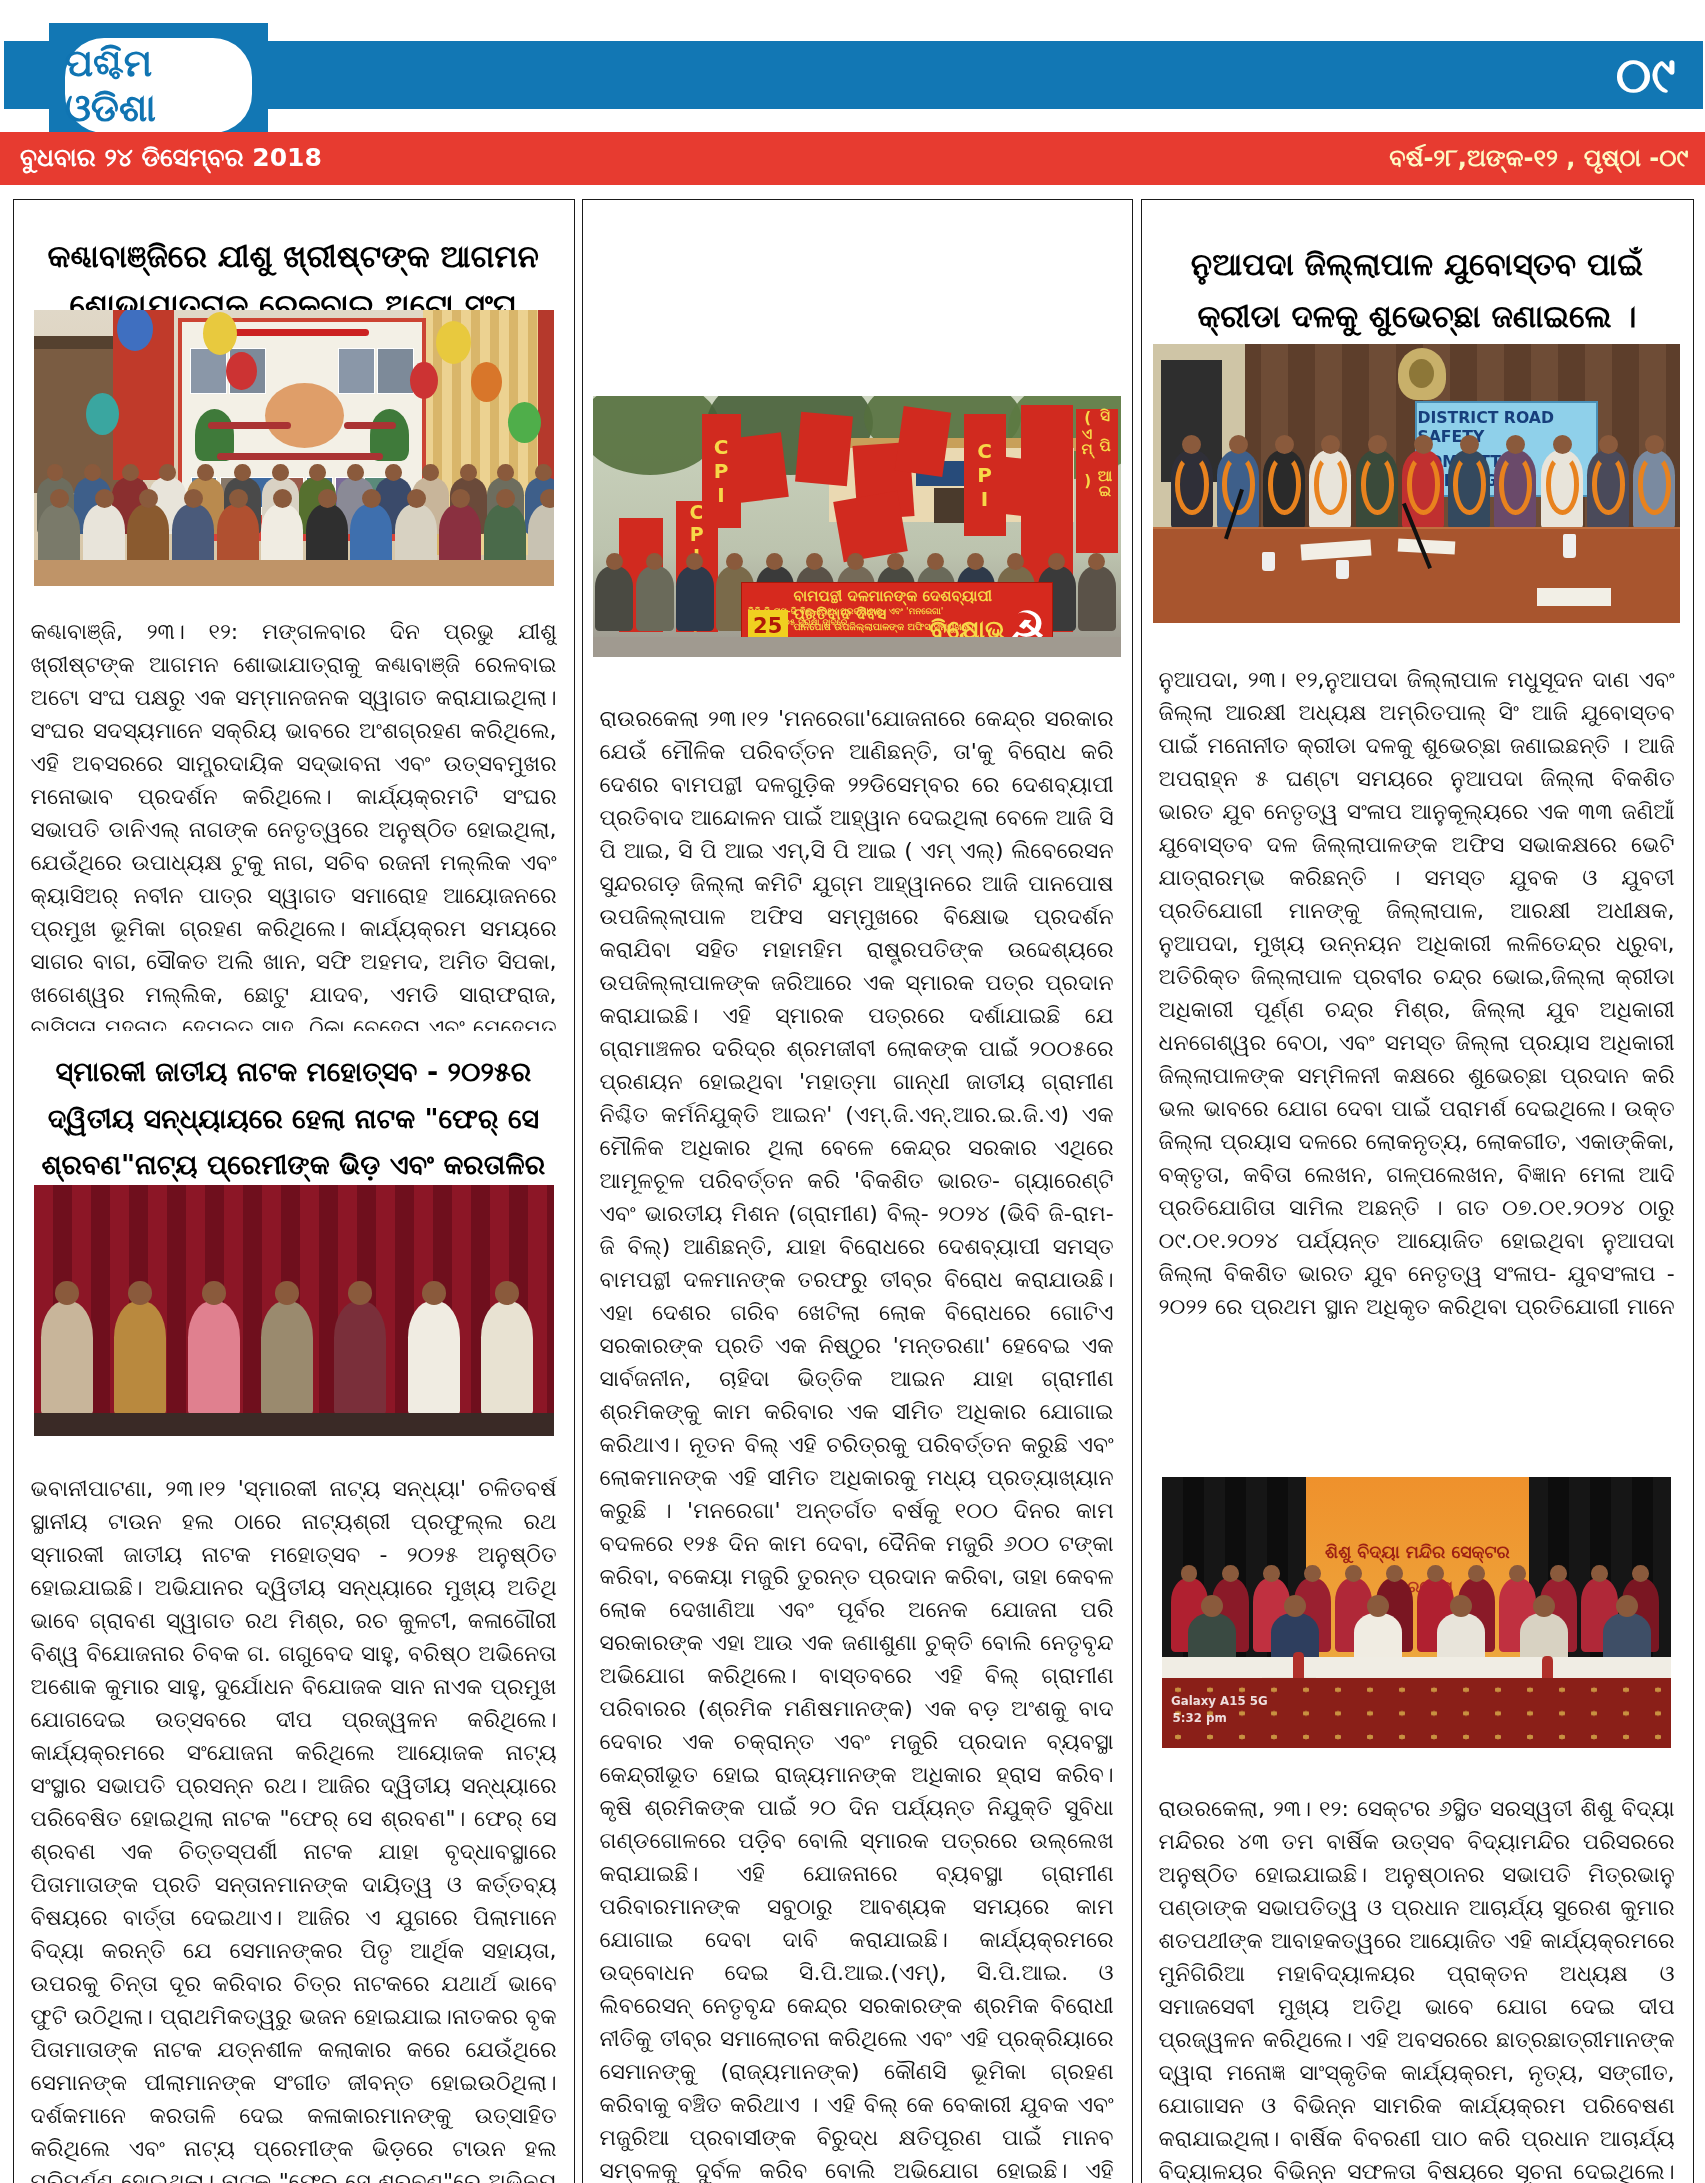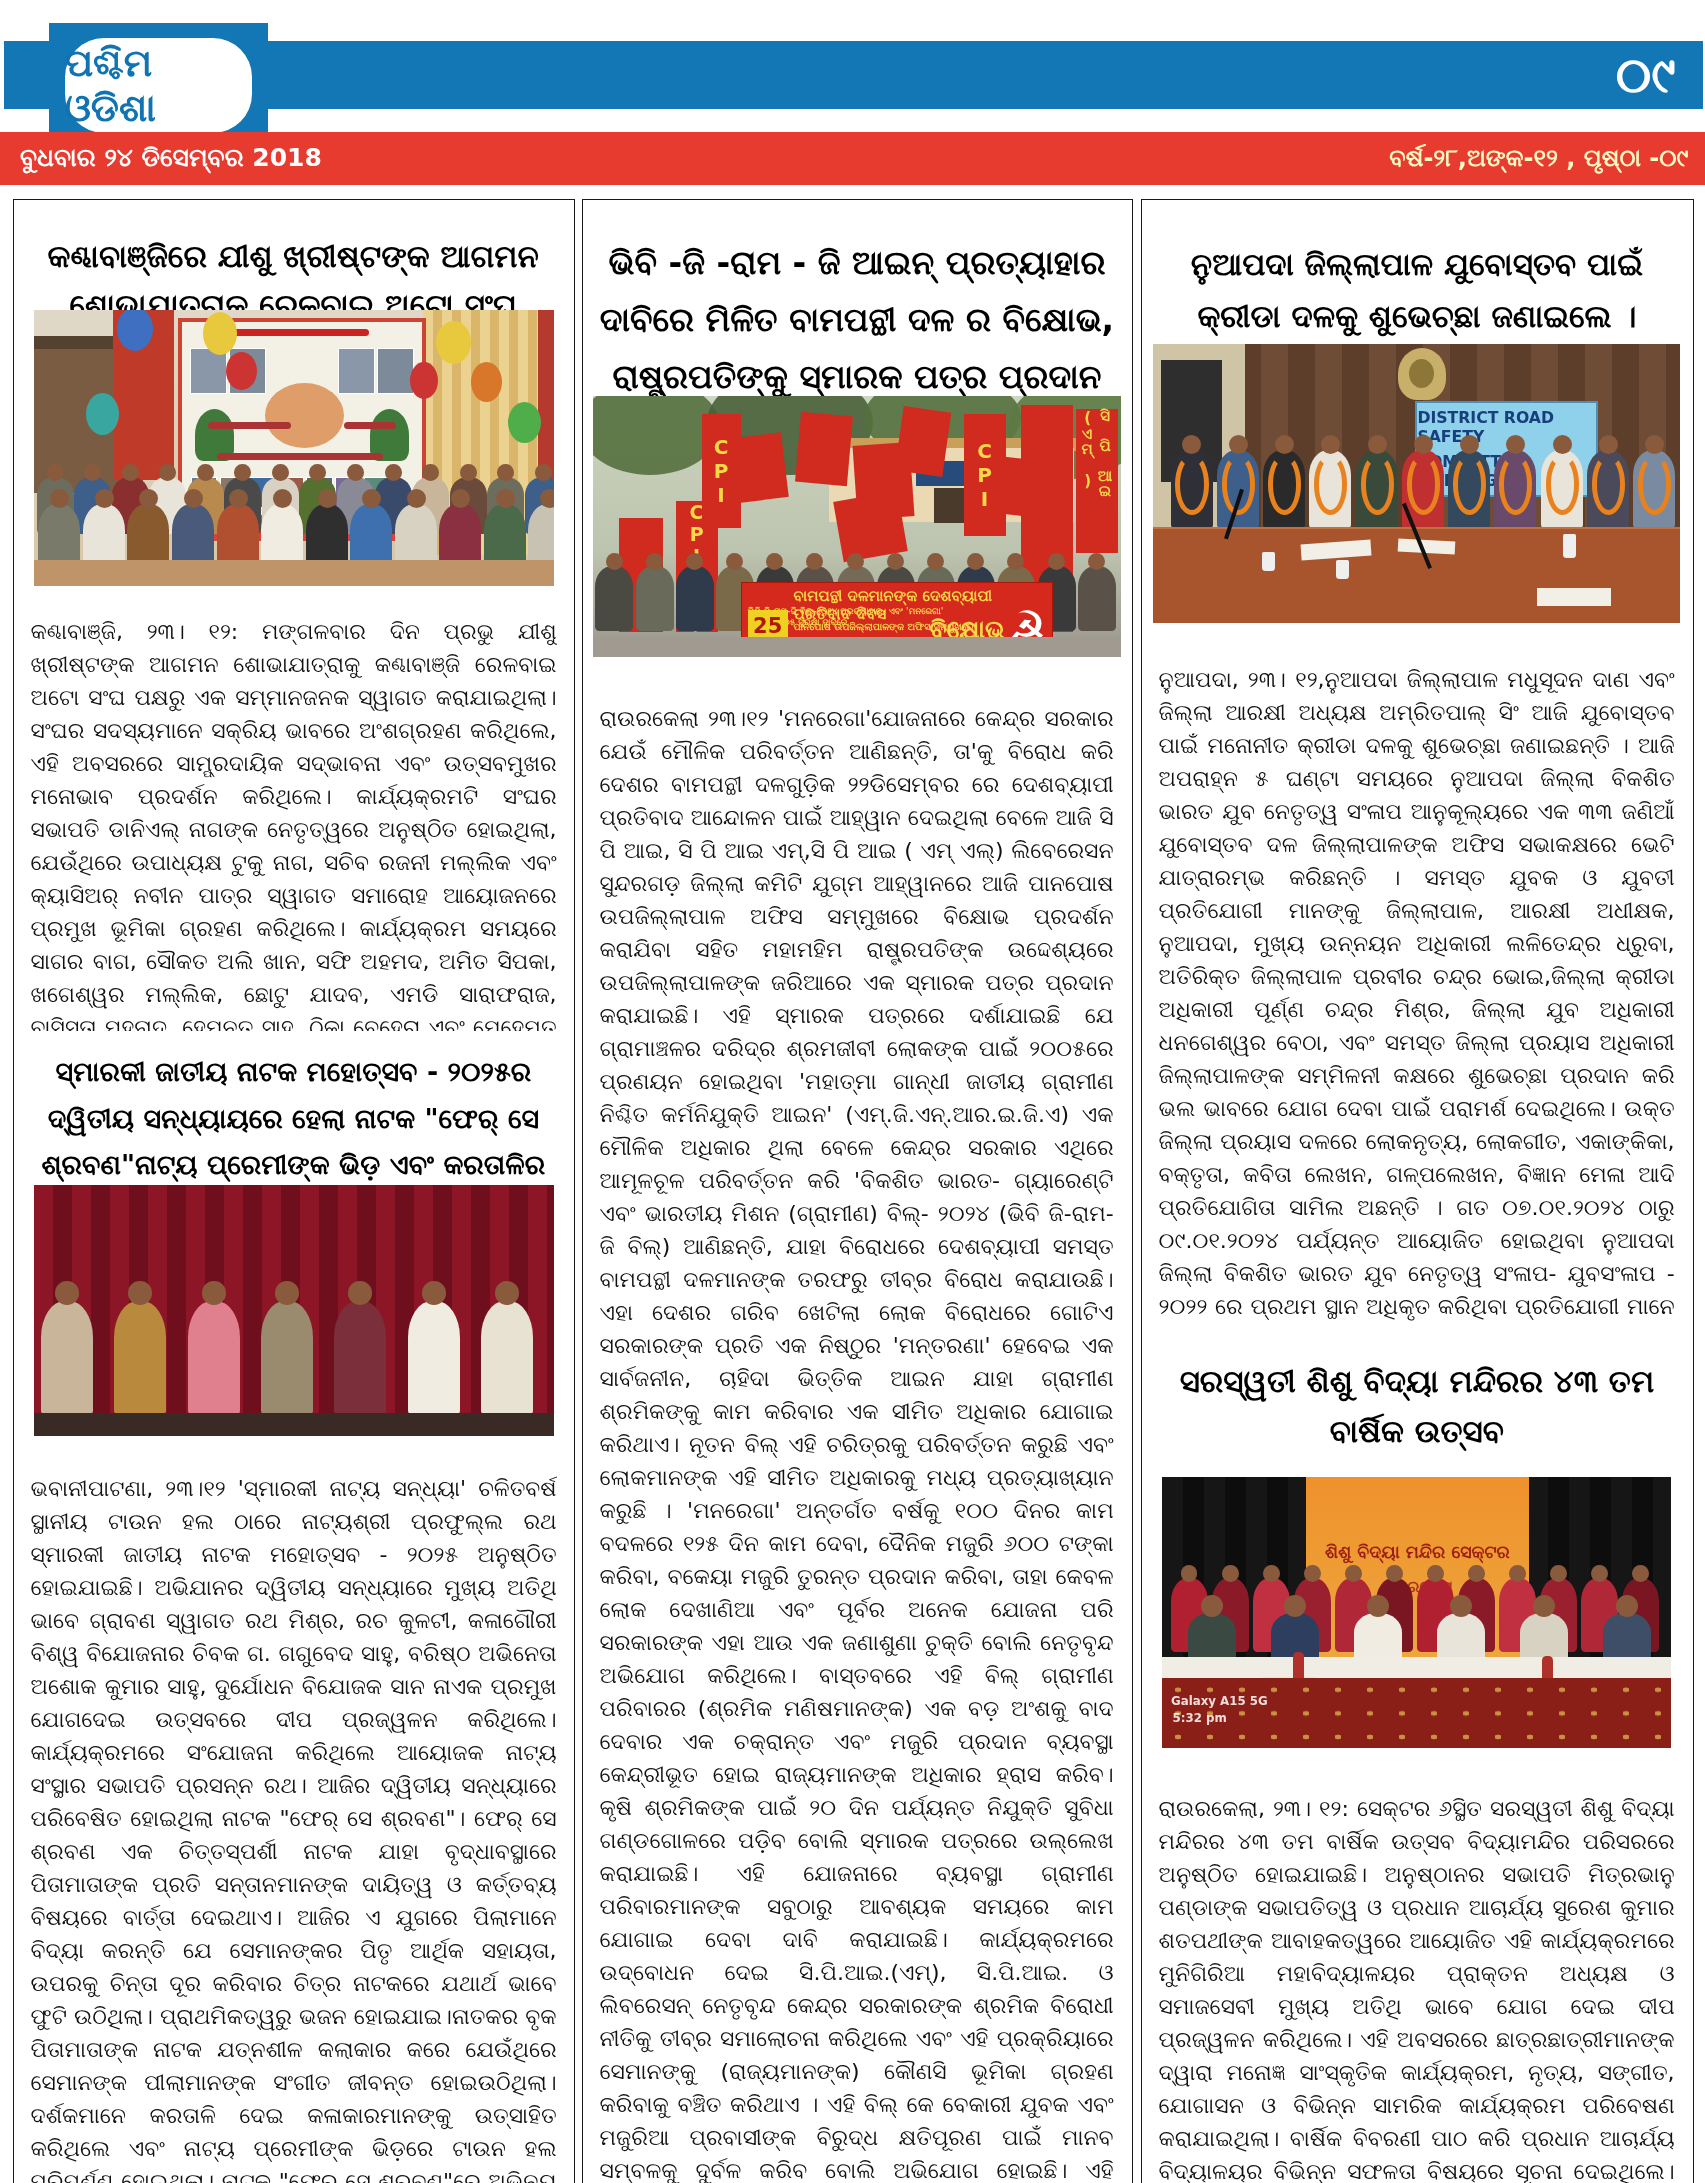--- a/index.html
+++ b/index.html
@@ -304,21 +304,20 @@
           <div class="p-body" style="height: 114px; background: rgb(232, 226, 210);"></div>
         </div>
       </div>
     <div class="ph2-floor"></div>
   </div>
 
   <p class="bodytext" style="left:16.6px;top:1250px;width:526px;height:1109px;">ଭବାନୀପାଟଣା, ୨୩।୧୨ 'ସ୍ମାରକୀ ନାଟ୍ୟ ସନ୍ଧ୍ୟା' ଚଳିତବର୍ଷ ସ୍ଥାନୀୟ ଟାଉନ ହଲ ଠାରେ ନାଟ୍ୟଶ୍ରୀ ପ୍ରଫୁଲ୍ଲ ରଥ ସ୍ମାରକୀ ଜାତୀୟ ନାଟକ ମହୋତ୍ସବ - ୨୦୨୫ ଅନୁଷ୍ଠିତ ହୋଇଯାଇଛି। ଅଭିଯାନର ଦ୍ୱିତୀୟ ସନ୍ଧ୍ୟାରେ ମୁଖ୍ୟ ଅତିଥି ଭାବେ ଗ୍ରାବଣ ସ୍ୱାଗତ ରଥ ମିଶ୍ର, ରଚ କୁଳଟୀ, କଳାଗୌରୀ ବିଶ୍ୱ ବିଯୋଜନାର ଚିବକ ଗ. ଗଗୁବେଦ ସାହୁ, ବରିଷ୍ଠ ଅଭିନେତା ଅଶୋକ କୁମାର ସାହୁ, ଦୁର୍ଯୋଧନ ବିଯୋଜକ ସାନ ନାଏକ ପ୍ରମୁଖ ଯୋଗଦେଇ ଉତ୍ସବରେ ଦୀପ ପ୍ରଜ୍ୱଳନ କରିଥିଲେ। କାର୍ଯ୍ୟକ୍ରମରେ ସଂଯୋଜନା କରିଥିଲେ ଆୟୋଜକ ନାଟ୍ୟ ସଂସ୍ଥାର ସଭାପତି ପ୍ରସନ୍ନ ରଥ। ଆଜିର ଦ୍ୱିତୀୟ ସନ୍ଧ୍ୟାରେ ପରିବେଷିତ ହୋଇଥିଲା ନାଟକ "ଫେର୍ ସେ ଶ୍ରବଣ"। ଫେର୍ ସେ ଶ୍ରବଣ ଏକ ଚିତ୍ତସ୍ପର୍ଶୀ ନାଟକ ଯାହା ବୃଦ୍ଧାବସ୍ଥାରେ ପିତାମାତାଙ୍କ ପ୍ରତି ସନ୍ତାନମାନଙ୍କ ଦାୟିତ୍ୱ ଓ କର୍ତ୍ତବ୍ୟ ବିଷୟରେ ବାର୍ତ୍ତା ଦେଇଥାଏ। ଆଜିର ଏ ଯୁଗରେ ପିଲାମାନେ ବିଦ୍ୟା କରନ୍ତି ଯେ ସେମାନଙ୍କର ପିତୃ ଆର୍ଥିକ ସହାୟତା, ଉପରକୁ ଚିନ୍ତା ଦୂର କରିବାର ଚିତ୍ର ନାଟକରେ ଯଥାର୍ଥ ଭାବେ ଫୁଟି ଉଠିଥିଲା। ପ୍ରାଥମିକତ୍ୱରୁ ଭଜନ ହୋଇଯାଇ।ନାତକର ବୃକ ପିତାମାତାଙ୍କ ନାଟକ ଯତ୍ନଶୀଳ କଲାକାର କରେ ଯେଉଁଥିରେ ସେମାନଙ୍କ ପୀଲାମାନଙ୍କ ସଂଗୀତ ଜୀବନ୍ତ ହୋଇଉଠିଥିଲା। ଦର୍ଶକମାନେ କରତାଳି ଦେଇ କଳାକାରମାନଙ୍କୁ ଉତ୍ସାହିତ କରିଥିଲେ ଏବଂ ନାଟ୍ୟ ପ୍ରେମୀଙ୍କ ଭିଡ଼ରେ ଟାଉନ ହଲ ପରିପୂର୍ଣ୍ଣ ହୋଇଥିଲା। ନାଟକ "ଫେର୍ ସେ ଶ୍ରବଣ"ରେ ଅଭିନୟ କରିଥିବା ନିର୍ଦ୍ଦେଶକ ଏବଂ କଳାକାରମାନଙ୍କ ମଧ୍ୟରେ ନିର୍ଦ୍ଦେଶକ ଡ. ଅଭିନ୍ନ ଶତପଥୀ, ସହନିର୍ଦ୍ଦେଶକ ଯୁଗ ନିର୍ଦ୍ଦେଶକ ଟ. ଅଚ୍ୟୁତ କୁମାର ଶତପଥୀ ଅଭିନୟ କରିଥିଲେ ଏବଂ କଳାକାର ଭାବେ ସୁବ୍ରତ ମହାପାତ୍ର, ଦେବାଶିଷ ମିଶ୍ର, ରାହୁଲ ଗୁପ୍ତା, ସାହିଲ ନାୟକ, ଗଗନ, ସାନି ଏବଂ ଅନ୍ୟମାନେ ମଞ୍ଚରେ ଜୀବନ୍ତ ଅଭିନୟ କରିଥିଲେ। ଆଲୋକ ସଂଯୋଜନା ଏବଂ ମଞ୍ଚସଜ୍ଜାରେ ମହାରଣା, ଲିପ୍ସାରାଣୀ ବାରିକ, ଅନିଲ ବୈଠାରୁ, ସୁନୀଲ ଆଚାର୍ଯ୍ୟ, ଗୋପିଧର ନାୟର, ରାଜେଶ ଦାଣ, ହେମନ୍ତ ଦଣ୍ଡସେନା ପ୍ରମୁଖ ସହାୟତା କରିଥିଲେ।</p>
 </section>
 
 <section class="col col2">
-  <h2 class="headline" style="left:10.5px;top:7.9px;width:527px;height:186px;font-size:33px;line-height:1.72;">ଭିବି -ଜି -ରାମ - ଜି ଆଇନ୍ ପ୍ରତ୍ୟାହାର ଦାବିରେ ମିଳିତ ବାମପନ୍ଥୀ ଦଳ ର ବିକ୍ଷୋଭ, ରାଷ୍ଟ୍ରପତିଙ୍କୁ ସ୍ମାରକ ପତ୍ର ପ୍ରଦାନ</h2>
 
   <div class="photo" style="left:9.6px;top:196px;width:528px;height:261px;">
     <div class="ph3-bg"></div>
     <div class="ph3-tree" style="left:-13px;top:-17.5px;width:140px;height:96px;"></div>
     <div class="ph3-tree" style="left:114px;top:-26px;width:166px;height:105px;background:#48613a;"></div>
     <div class="ph3-tree" style="left:271px;top:-22px;width:157px;height:87px;"></div>
     <div class="ph3-tree" style="left:415px;top:-17.5px;width:131px;height:100px;background:#5d7a42;"></div>
     <div class="ph3-bldg-roof"></div>
     <div class="ph3-bldg"></div>
     <div class="ph3-sign"></div>
@@ -492,21 +491,20 @@
     <div class="ph4-paper" style="left:384px;bottom:17.5px;width:74px;height:17.5px;"></div>
     <div class="ph4-cup" style="left:109px;bottom:52px;"></div>
     <div class="ph4-cup" style="left:183px;bottom:44px;"></div>
     <div class="ph4-cup" style="left:410px;bottom:65px;height:24.5px;"></div>
     <div class="ph4-mic" style="left:79px;bottom:83px;transform:rotate(18deg);"></div>
     <div class="ph4-mic" style="left:262px;bottom:52px;transform:rotate(-22deg);height:70px;"></div>
   </div>
 
   <p class="bodytext" style="left:16.6px;top:441px;width:516px;height:668px;">ନୁଆପଦା, ୨୩। ୧୨,ନୁଆପଦା ଜିଲ୍ଲାପାଳ ମଧୁସୂଦନ ଦାଣ ଏବଂ ଜିଲ୍ଲା ଆରକ୍ଷୀ ଅଧ୍ୟକ୍ଷ ଅମ୍ରିତପାଲ୍ ସିଂ ଆଜି ଯୁବୋସ୍ତବ ପାଇଁ ମନୋନୀତ କ୍ରୀଡା ଦଳକୁ ଶୁଭେଚ୍ଛା ଜଣାଇଛନ୍ତି । ଆଜି ଅପରାହ୍ନ ୫ ଘଣ୍ଟା ସମୟରେ ନୁଆପଦା ଜିଲ୍ଲା ବିକଶିତ ଭାରତ ଯୁବ ନେତୃତ୍ୱ ସଂଳାପ ଆନୁକୂଲ୍ୟରେ ଏକ ୩୩ ଜଣିଆଁ ଯୁବୋସ୍ତବ ଦଳ ଜିଲ୍ଲାପାଳଙ୍କ ଅଫିସ ସଭାକକ୍ଷରେ ଭେଟି ଯାତ୍ରାରମ୍ଭ କରିଛନ୍ତି । ସମସ୍ତ ଯୁବକ ଓ ଯୁବତୀ ପ୍ରତିଯୋଗୀ ମାନଙ୍କୁ ଜିଲ୍ଲାପାଳ, ଆରକ୍ଷୀ ଅଧୀକ୍ଷକ, ନୁଆପଦା, ମୁଖ୍ୟ ଉନ୍ନୟନ ଅଧିକାରୀ ଲଳିତେନ୍ଦ୍ର ଧ୍ରୁବା, ଅତିରିକ୍ତ ଜିଲ୍ଲାପାଳ ପ୍ରବୀର ଚନ୍ଦ୍ର ଭୋଇ,ଜିଲ୍ଲା କ୍ରୀଡା ଅଧିକାରୀ ପୂର୍ଣ୍ଣ ଚନ୍ଦ୍ର ମିଶ୍ର, ଜିଲ୍ଲା ଯୁବ ଅଧିକାରୀ ଧନଗେଶ୍ୱର ବେଠା, ଏବଂ ସମସ୍ତ ଜିଲ୍ଲା ପ୍ରୟାସ ଅଧିକାରୀ ଜିଲ୍ଲାପାଳଙ୍କ ସମ୍ମିଳନୀ କକ୍ଷରେ ଶୁଭେଚ୍ଛା ପ୍ରଦାନ କରି ଭଲ ଭାବରେ ଯୋଗ ଦେବା ପାଇଁ ପରାମର୍ଶ ଦେଇଥିଲେ। ଉକ୍ତ ଜିଲ୍ଲା ପ୍ରୟାସ ଦଳରେ ଲୋକନୃତ୍ୟ, ଲୋକଗୀତ, ଏକାଙ୍କିକା, ବକ୍ତୃତା, କବିତା ଲେଖନ, ଗଳ୍ପଲେଖନ, ବିଜ୍ଞାନ ମେଳା ଆଦି ପ୍ରତିଯୋଗିତା ସାମିଲ ଅଛନ୍ତି । ଗତ ୦୭.୦୧.୨୦୨୪ ଠାରୁ ୦୯.୦୧.୨୦୨୪ ପର୍ଯ୍ୟନ୍ତ ଆୟୋଜିତ ହୋଇଥିବା ନୁଆପଦା ଜିଲ୍ଲା ବିକଶିତ ଭାରତ ଯୁବ ନେତୃତ୍ୱ ସଂଳାପ- ଯୁବସଂଳାପ - ୨୦୨୨ ରେ ପ୍ରଥମ ସ୍ଥାନ ଅଧିକୃତ କରିଥିବା ପ୍ରତିଯୋଗୀ ମାନେ ଏଥର ମଧ୍ୟ ରାଜ୍ୟସ୍ତରୀୟ ସଂଳାପ- ଯୁବୋସ୍ତବ ରେ ଭାଗ ନେବେବୋଲି ଯୋଗାଣ ବିବରଣୀ ହୋଇ ଭୁବନେଶ୍ୱର ଠାରେ ଅନୁଷ୍ଠିତ ଯାତ୍ରା କରିଛନ୍ତି । ଏହା ଗ୍ରାମ ସ୍ତରରେ ଗ ୨୪.୧୨.୨୦୨୪ ରୁ ୨୪.୧୨.୨୦୨୪ ପର୍ଯ୍ୟନ୍ତ ଅନୁଷ୍ଠିତ ହେବ । ଶେଷରେ ଜିଲ୍ଲା କ୍ରୀଡା ଅଧିକାରୀ ଧନ୍ୟବାଦ ଅର୍ପଣ କରି ପରିଚାଳନା କରିଥିଲେ ଏବଂ ସମସ୍ତ ପ୍ରତିଯୋଗୀ ମାନଙ୍କୁ ଉତ୍ସାହିତ କରିଥିଲୋ।</p>
 
-  <h2 class="headline" style="left:11.4px;top:1130px;width:527px;height:107px;font-size:31px;line-height:1.62;">ସରସ୍ୱତୀ ଶିଶୁ ବିଦ୍ୟା ମନ୍ଦିରର ୪୩ ତମ ବାର୍ଷିକ ଉତ୍ସବ</h2>
 
   <div class="photo" style="left:20px;top:1277px;width:509px;height:271px;">
     <div class="ph5-curt" style="left:0;width:148px;"></div>
     <div class="ph5-curt" style="right:0;width:144px;"></div>
     <div class="ph5-back"></div>
     <div class="ph5-arc1">ଶିଶୁ ବିଦ୍ୟା ମନ୍ଦିର ସେକ୍ଟର</div>
     <div class="ph5-arc2">ରାଉରକେଲା</div>
     <div>
         <div class="person" style="left: 8.7px; bottom: 96px; width: 37px;">
           <div class="p-head" style="height: 16.6px; width: 16.6px;"></div>

